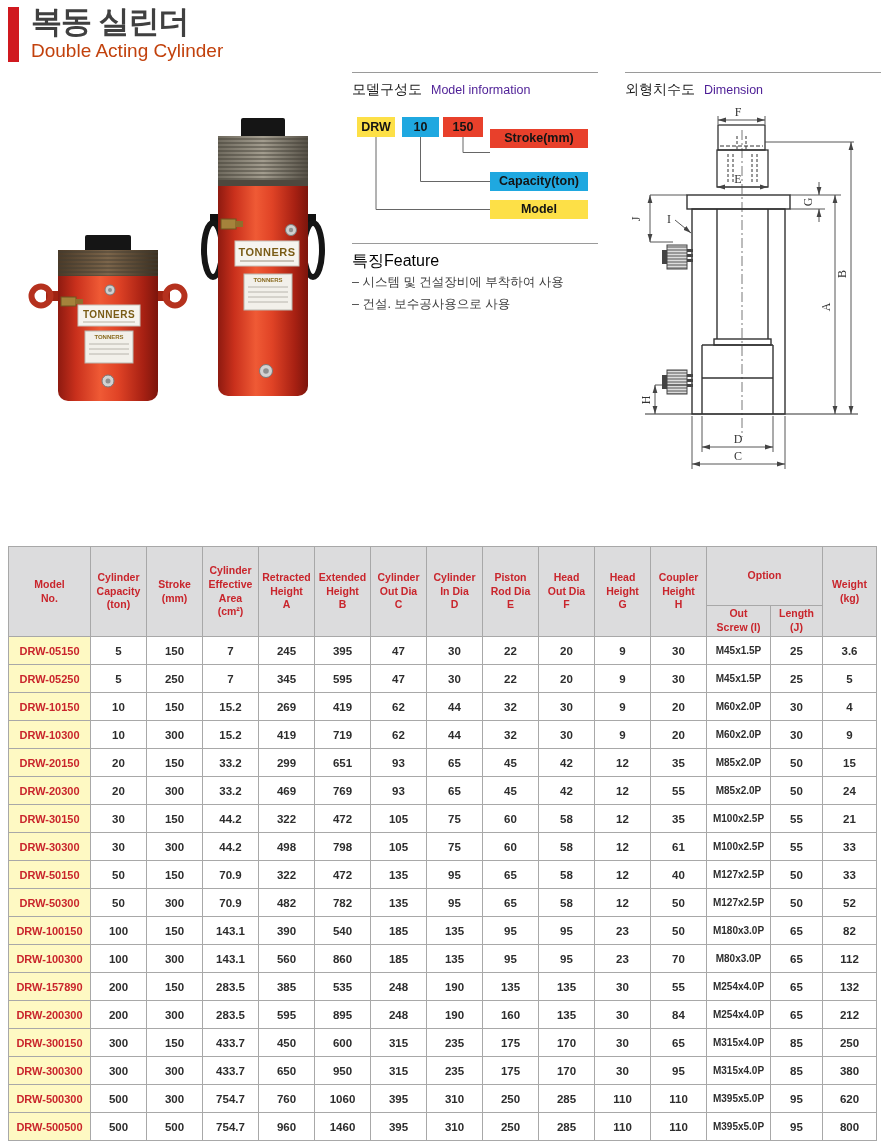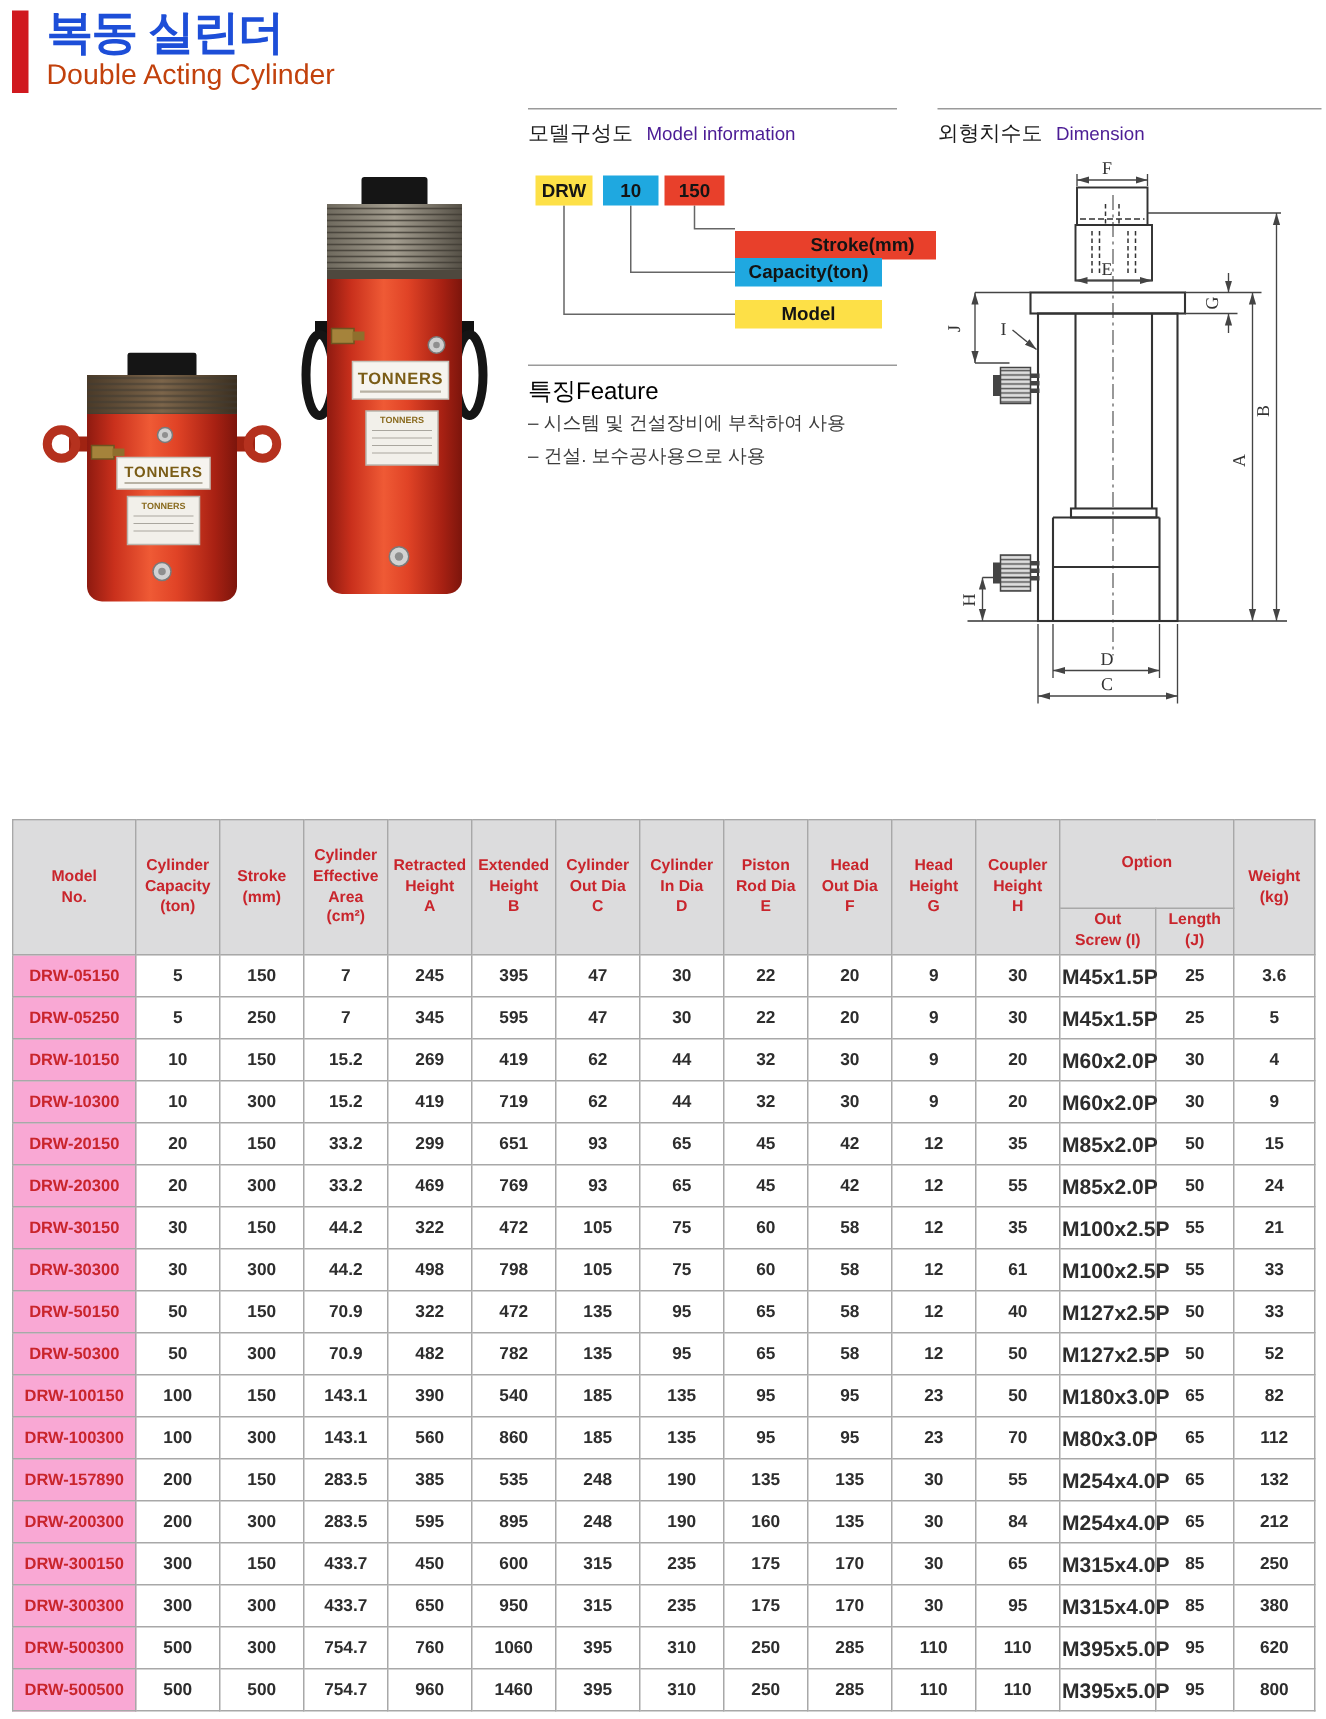--- a/index.html
+++ b/index.html
@@ -1,42 +1,42 @@
 <!DOCTYPE html>
 <html><head>
 <meta charset="utf-8">
 <style>
   html,body{margin:0;padding:0;background:#fff;}
   .page{position:relative;width:884px;height:1146px;background:#fff;overflow:hidden;
         font-family:"Liberation Sans","DejaVu Sans",sans-serif;}
 
   
   .red-bar{position:absolute;left:8px;top:7px;width:11px;height:55px;background:#d0191f;}
-  .title-ko{position:absolute;left:31px;top:1px;font-size:31px;font-weight:bold;color:#1d4ed8;letter-spacing:-1px;}
+  .title-ko{position:absolute;left:31px;top:1px;font-size:31px;font-weight:bold;color:#404040;letter-spacing:-1px;}
   .title-en{position:absolute;left:31px;top:40px;font-size:19px;color:#c2410c;}
 
   
   .section{position:absolute;}
   .rule{position:absolute;left:0;right:0;top:6px;border-top:1px solid #9a9a9a;}
   .sec-head{position:absolute;left:0;top:14px;white-space:nowrap;}
   .sec-head .ko{font-size:14px;font-weight:normal;color:#1b1b1b;text-align:right;}
   .sec-head .en{font-size:12.5px;color:#4c1d95;margin-left:9px;}
 
   
   .mi{left:352px;top:66px;width:246px;height:260px;}
   .code-box,.tag{position:absolute;text-align:center;font-weight:bold;font-size:12.5px;color:#141414;}
   .code-box{height:20px;line-height:20px;}
   .tag{left:138px;width:98px;height:19px;line-height:19px;}
   .bg-yellow{background:#fde047;}
   .bg-blue{background:#1fa8e0;}
   .bg-red{background:#e8402b;}
   #box-model{left:5px;top:51px;width:38px;}
   #box-cap{left:50px;top:51px;width:37px;}
   #box-str{left:91px;top:51px;width:40px;}
-  #tag-stroke{top:88px;padding-left:36px;}
+  #tag-stroke{top:63px;}
   #tag-cap{top:106px;}
   #tag-model{top:134px;}
   .mi-lines{position:absolute;left:0;top:0;}
 
   
   .feat-rule{position:absolute;left:0;right:0;top:177px;border-top:1px solid #9a9a9a;}
   .feat-head{position:absolute;left:0;top:185px;white-space:nowrap;}
   .feat-item{position:absolute;left:0;font-size:12.5px;color:#3c3c3c;white-space:nowrap;}
   #feat-0{top:208px;}
   #feat-1{top:230px;}
@@ -54,23 +54,23 @@
 
   
   .spec-table{position:absolute;left:8px;top:546px;width:868px;border-collapse:collapse;table-layout:fixed;
               border:1px solid #8f8f8f;}
   .spec-table th,.spec-table td{border:1px solid #a8a8a8;text-align:center;vertical-align:middle;padding:0 1px;}
   .spec-table thead th{background:#dcdcdd;color:#c9252c;font-size:10.5px;font-weight:bold;
                        white-space:pre-line;line-height:1.3;}
   .spec-table thead tr:first-child{height:59px;}
   .spec-table thead tr:last-child{height:31px;}
   .spec-table tbody tr{height:28px;}
-  .spec-table tbody th{background:#f9a8d4;color:#c9252c;font-size:11px;font-weight:bold;}
+  .spec-table tbody th{background:#fef9c3;color:#c9252c;font-size:11px;font-weight:bold;}
   .spec-table tbody td{background:#ffffff;color:#2d2d2d;font-size:11.5px;font-weight:bold;}
-  .spec-table tbody td:nth-child(13){font-size:14px;}
+  .spec-table tbody td:nth-child(13){font-size:10px;}
 </style>
 </head>
 <body>
 
 <div class="page">
 
   <div class="red-bar"></div>
   <div class="title-ko">복동 실린더</div>
   <div class="title-en">Double Acting Cylinder</div>
 

